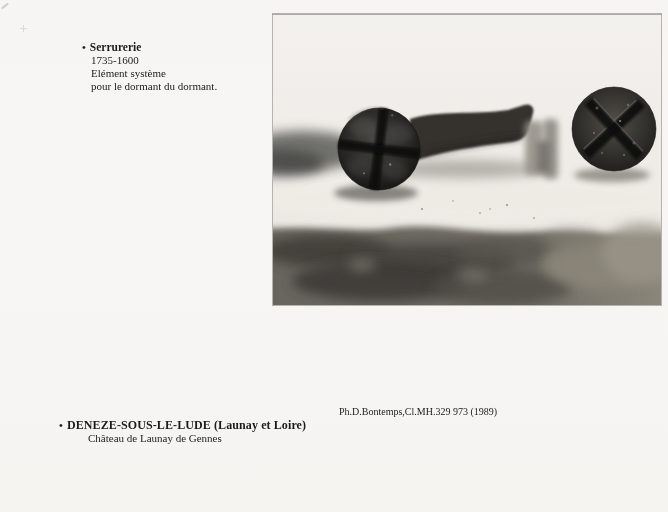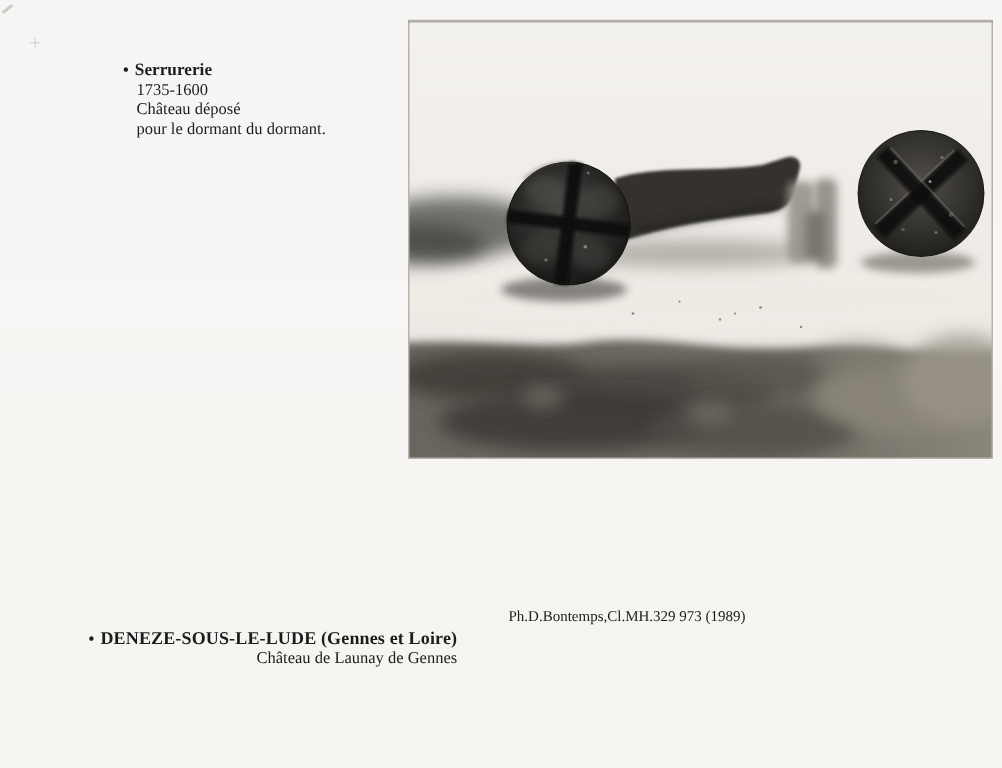--- a/index.html
+++ b/index.html
@@ -20,21 +20,21 @@
 
   
   .entry-top{position:absolute;left:82px;top:41px;font-size:11px;line-height:13px;}
   .entry-top .title-row{display:flex;align-items:baseline;font-weight:bold;font-size:11.5px;}
   .bullet{margin-right:4px;font-size:11px;}
   .entry-top .lines{padding-left:9px;}
 
   
   .entry-bottom{position:absolute;left:59px;top:419px;font-size:11px;line-height:13px;}
   .entry-bottom .title-row{display:flex;align-items:baseline;font-weight:bold;font-size:12px;letter-spacing:.1px;}
-  .entry-bottom .subtitle{padding-left:29px;text-align:right;}
+  .entry-bottom .subtitle{padding-left:29px;}
 
   .credit{position:absolute;left:339px;top:405px;font-size:10px;line-height:13px;}
 
   
   .photo{position:absolute;left:272px;top:13px;width:390px;height:293px;}
   .photo svg{display:block;}
 </style>
 </head>
 <body>
 
@@ -43,21 +43,21 @@
   <div class="corner-tick"></div>
   <div class="reg-cross"></div>
 
   <div class="entry-top">
     <div class="title-row">
       <span class="bullet">•</span>
       <span>Serrurerie</span>
     </div>
     <div class="lines">
       <div>1735-1600</div>
-      <div>Château déposé</div>
+      <div>Elément système</div>
       <div>pour le dormant du dormant.</div>
     </div>
   </div>
 
   <div class="photo">
     <svg width="390" height="293" viewBox="0 0 390 293">
       <defs>
         <filter id="b1" x="-30%" y="-30%" width="160%" height="160%">
             <feGaussianBlur stdDeviation="1.1"></feGaussianBlur>
           </filter>
@@ -172,20 +172,20 @@
       <g>
         <rect x="0.5" y="0.5" width="389" height="292" fill="none" stroke="#b6b3ae" stroke-width="1"></rect>
         <line x1="0" y1="1.5" x2="390" y2="1.5" stroke="#9b9995" stroke-width="1" opacity=".8"></line>
       </g>
     </svg>
   </div>
 
   <div class="entry-bottom">
     <div class="title-row">
       <span class="bullet">•</span>
-      <span>DENEZE-SOUS-LE-LUDE (Gennes et Loire)</span>
+      <span>DENEZE-SOUS-LE-LUDE (Launay et Loire)</span>
     </div>
     <div class="subtitle">Château de Launay de Gennes</div>
   </div>
 
   <div class="credit">Ph.D.Bontemps,Cl.MH.329 973 (1989)</div>
 
 </div>
 
 </body></html>

